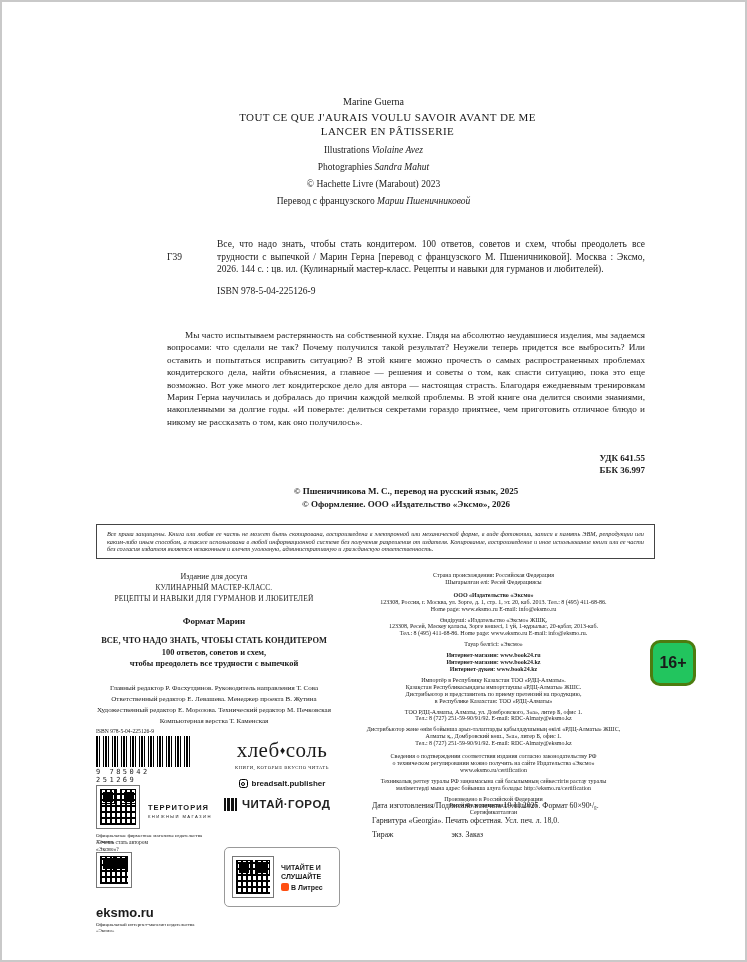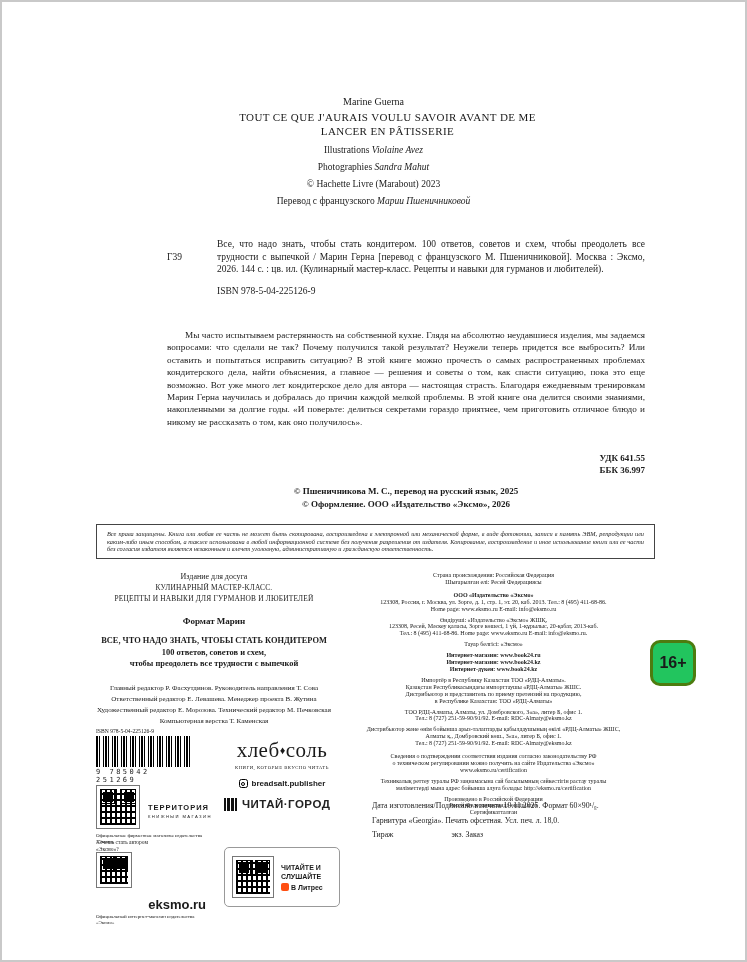--- a/index.html
+++ b/index.html
@@ -96,21 +96,21 @@
   .chitai { position:absolute; left:222px; top:796px; display:flex; align-items:flex-start; gap:5px;
             font-family:"Liberation Sans", sans-serif; }
   .chitai-icon { width:13px; height:13px; background:#111;
      background-image:repeating-linear-gradient(90deg,#fff 2px 3px,transparent 3px 6px); }
   .chitai-label { font-weight:bold; font-size:11.5px; letter-spacing:.5px; color:#222; }
 
   
   .author-cta { position:absolute; left:94px; top:837px; width:72px; font-size:5.5px; line-height:6.5px; }
   .eksmo-block { position:absolute; left:94px; top:850px; width:110px; }
   .qr-eksmo { width:36px; height:36px; }
-  .eksmo-site { font-family:"Liberation Sans", sans-serif; font-weight:bold; font-size:13px; margin-top:9px;text-align:right; }
+  .eksmo-site { font-family:"Liberation Sans", sans-serif; font-weight:bold; font-size:13px; margin-top:17px; }
   .eksmo-caption { font-size:5px; line-height:6px; margin-top:2px; width:100px; }
 
   
   .litres-box { position:absolute; left:222px; top:845px; width:116px; height:60px;
                 border:1px solid #999; border-radius:5px; padding:7px; display:flex; gap:7px; align-items:center; }
   .qr-litres { width:42px; height:42px; flex:none; }
   .litres-text { font-family:"Liberation Sans", sans-serif; font-weight:bold; font-size:7px; line-height:9px; }
   .litres-brand-row { display:flex; align-items:center; gap:2px; margin-top:2px; }
   .litres-icon { width:8px; height:8px; background:#ff4f12; border-radius:2px; display:inline-block; }
 

